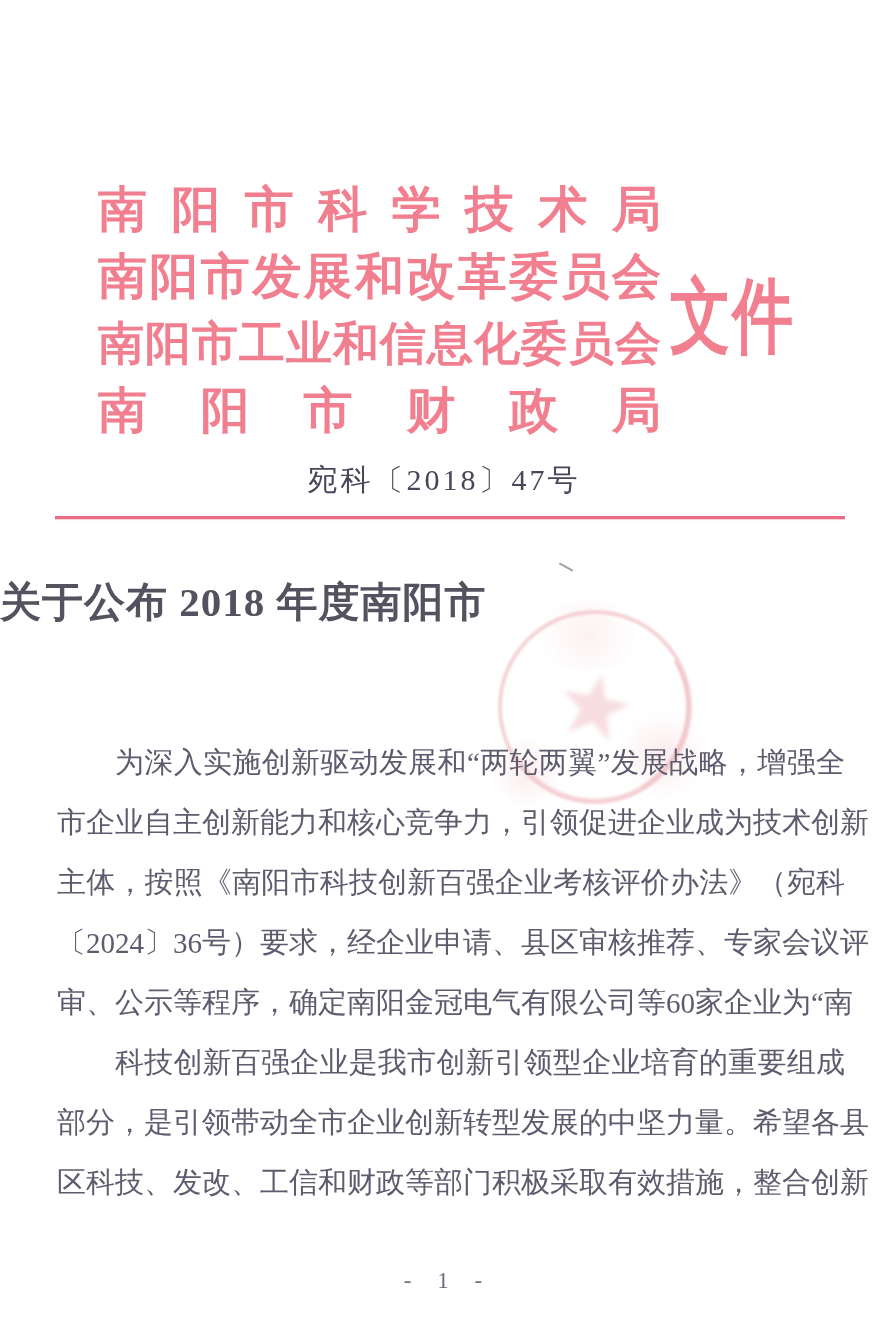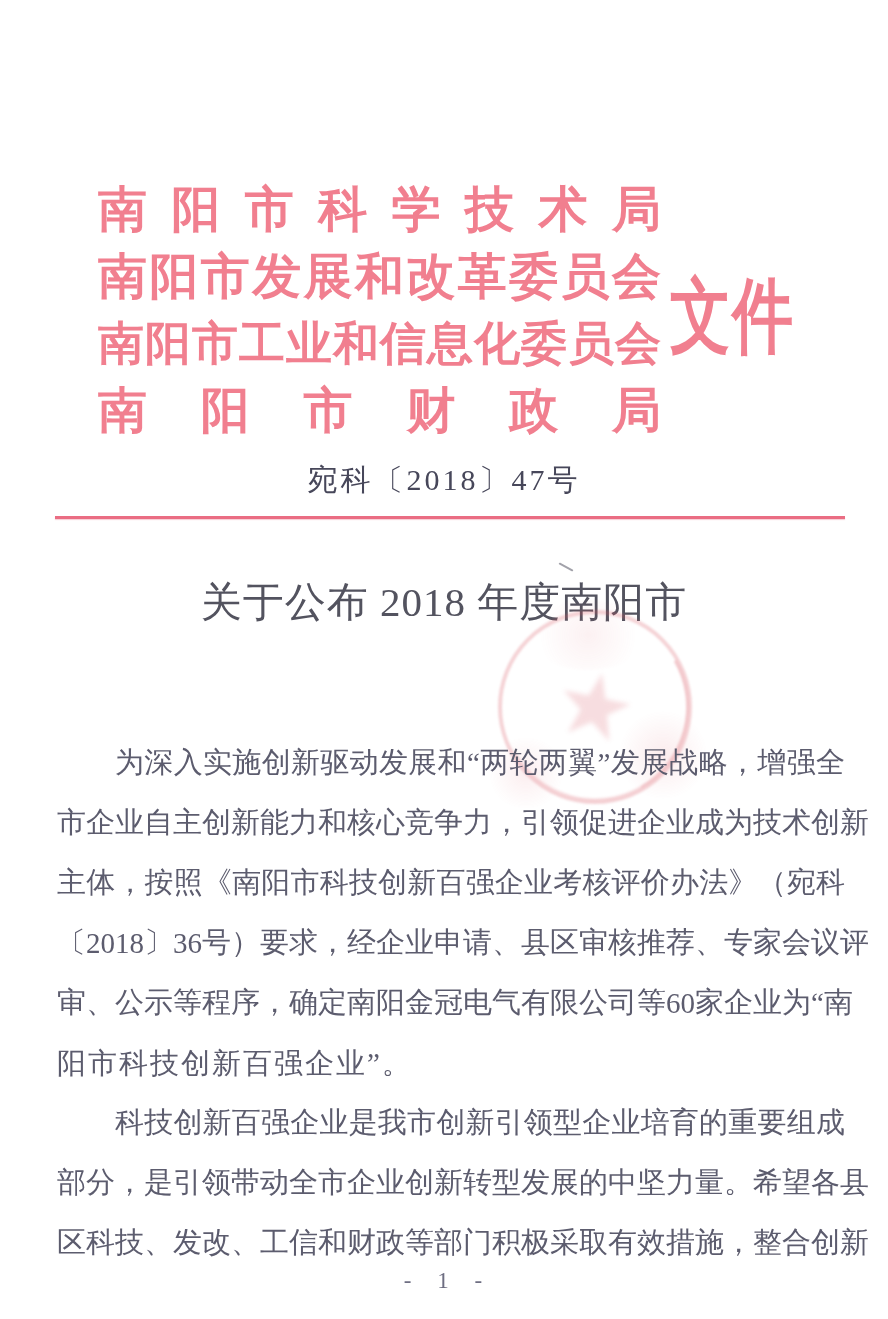--- a/index.html
+++ b/index.html
@@ -60,23 +60,23 @@
     width: 790px; height: 3px;
     background: var(--rule, #ea6d83);
     box-shadow: 0 1px 1px rgba(234,109,131,0.35);
   }
 
   
   .title {
     position: absolute;
     left: 0; top: 566px;
     width: 100%;
-    text-align: center;
+    text-align: left;
     font-size: 41px;
-    font-weight: normal;
+    font-weight: bold;
     line-height: 72px;
     letter-spacing: 1px;
     color: #53535f;
   }
   .scan-mark {
     position: absolute;
     left: 558px; top: 566px;
     width: 16px; height: 2px;
     background: #7a7a86;
     transform: rotate(28deg);
@@ -322,21 +322,21 @@
         <span>价</span>
         <span>办</span>
         <span>法</span>
         <span>》</span>
         <span>（</span>
         <span>宛</span>
         <span>科</span>
       </div>
     <div class="bline">
         <span>〔</span>
-        <span>2018</span>
+        <span>2024</span>
         <span>〕</span>
         <span>36</span>
         <span>号</span>
         <span>）</span>
         <span>要</span>
         <span>求</span>
         <span>，</span>
         <span>经</span>
         <span>企</span>
         <span>业</span>
@@ -379,21 +379,20 @@
         <span>司</span>
         <span>等</span>
         <span>60</span>
         <span>家</span>
         <span>企</span>
         <span>业</span>
         <span>为</span>
         <span>“</span>
         <span>南</span>
       </div>
-    <div class="bline plain">阳市科技创新百强企业”。</div>
     <div class="bline indent">
         <span>科</span>
         <span>技</span>
         <span>创</span>
         <span>新</span>
         <span>百</span>
         <span>强</span>
         <span>企</span>
         <span>业</span>
         <span>是</span>

